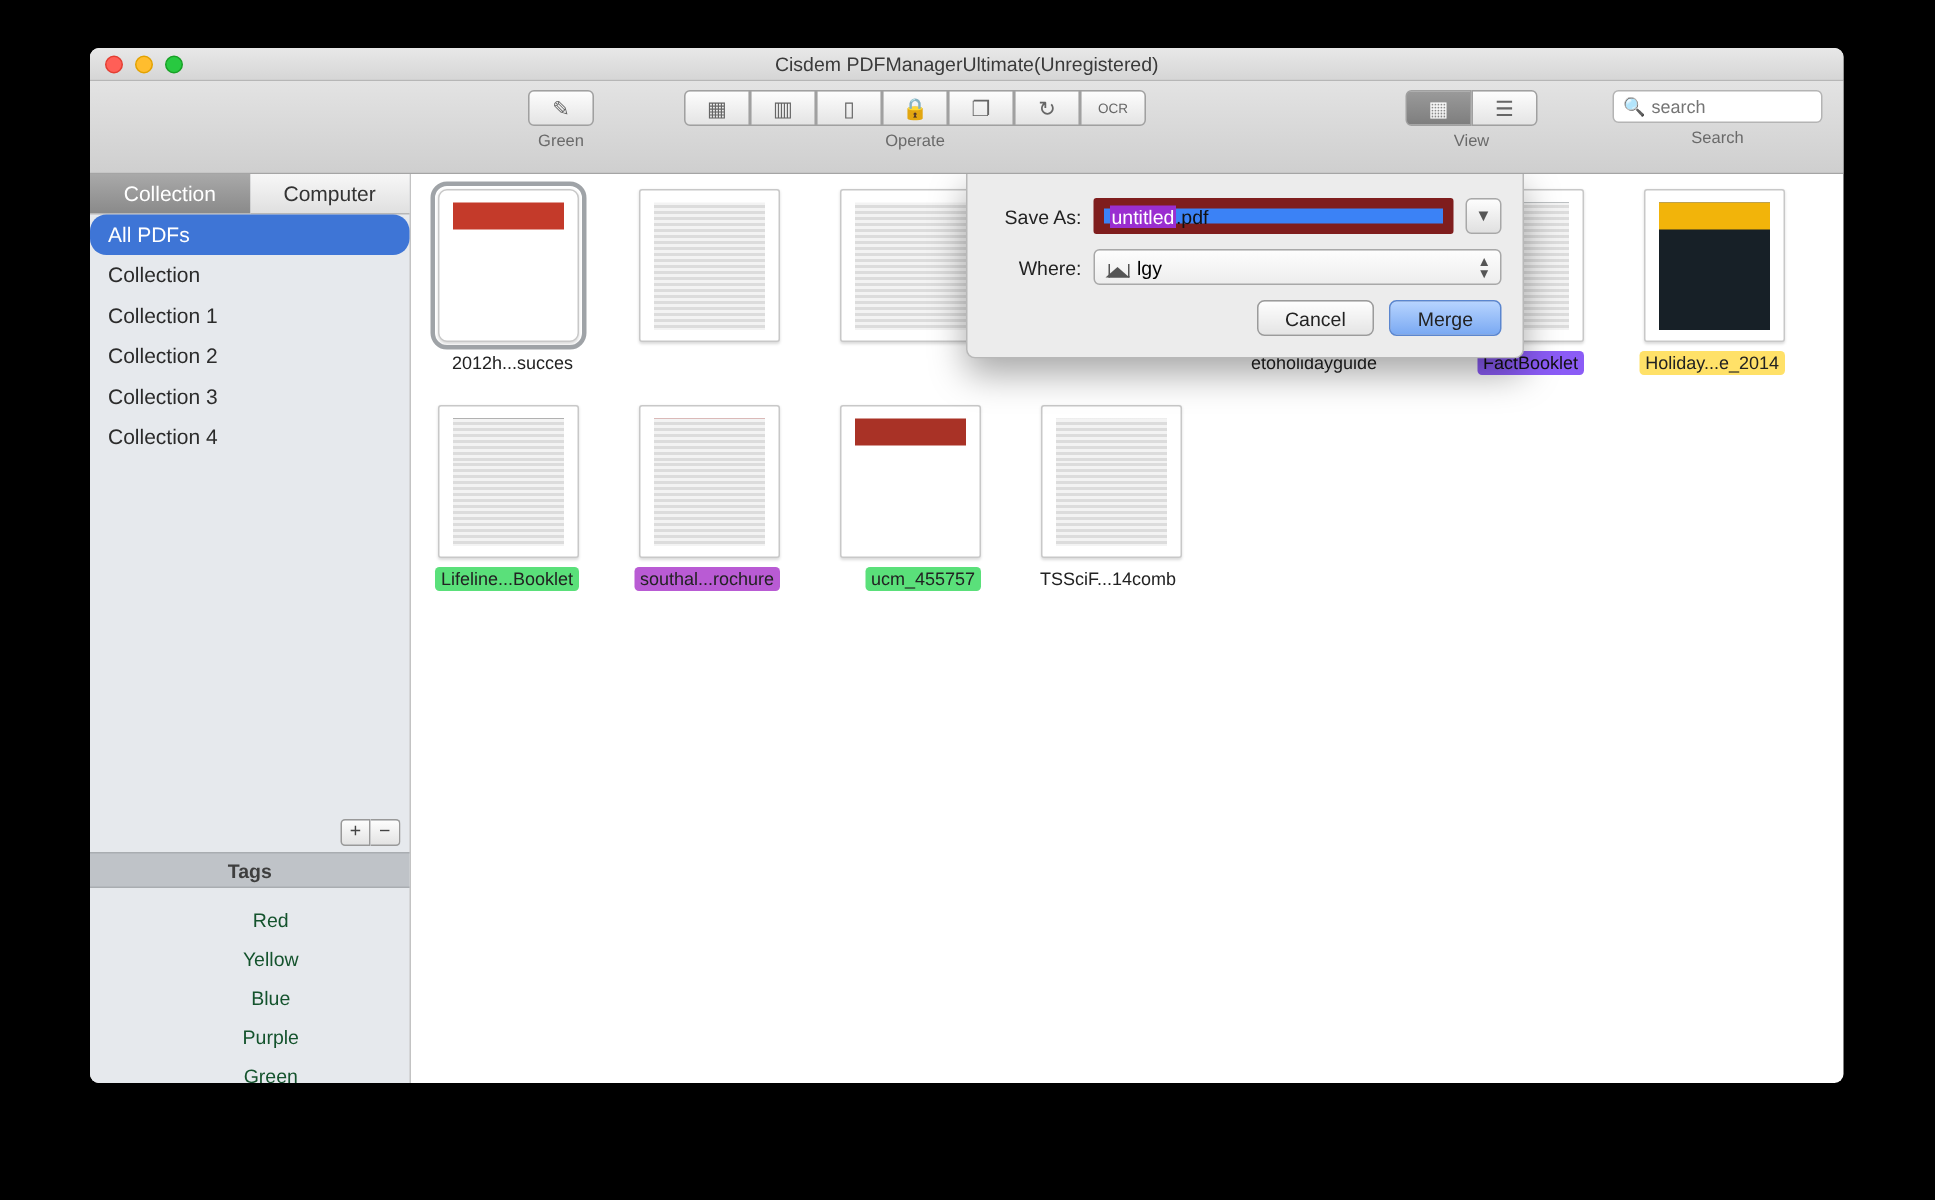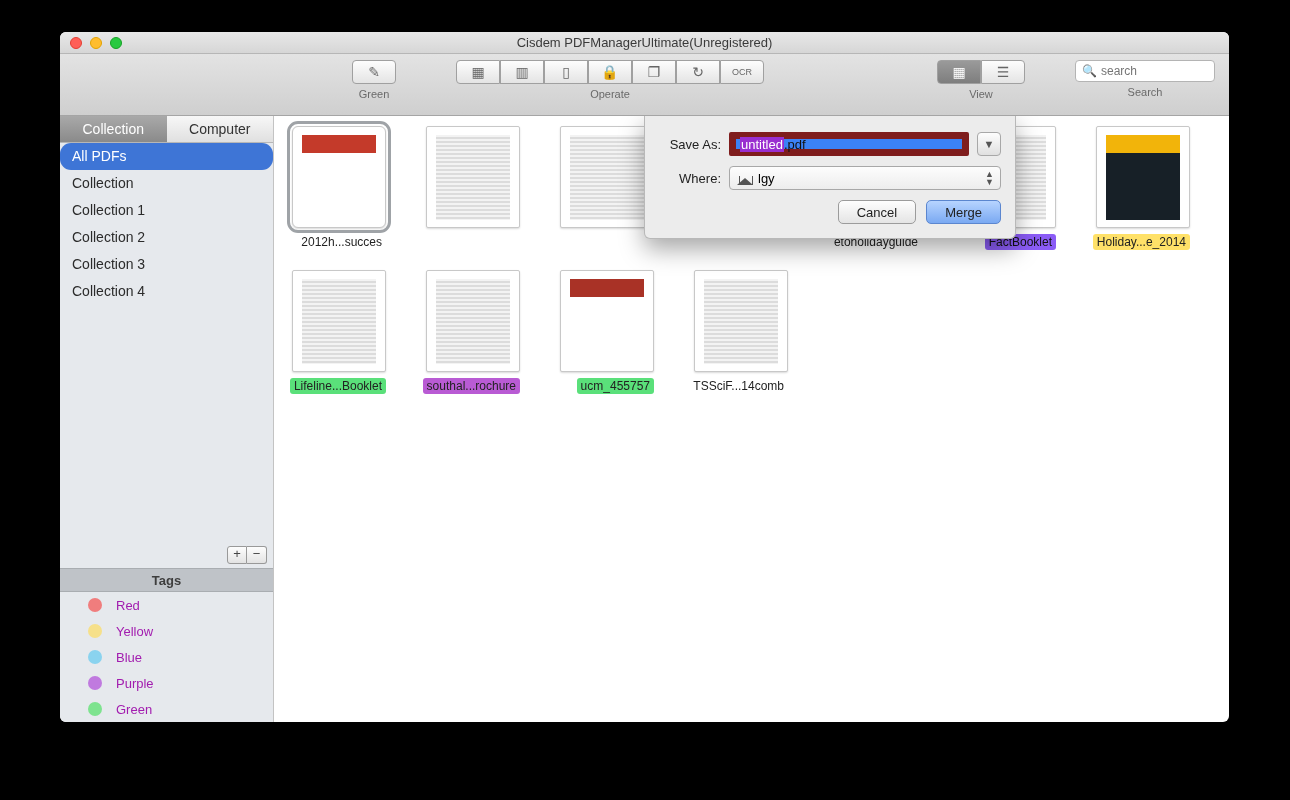--- a/index.html
+++ b/index.html
@@ -80,21 +80,21 @@
 .sbtab.active { background: linear-gradient(#a9a9a9,#8a8a8a); color:#fff; }
 .sblist { padding-top:0; }
 .sbitem { height:27px; line-height:27px; padding-left:12px; color:#2b2b2b; font-size:14px;}
 .sbitem.sel { background:#3e75d6; color:#fff;border-radius:11px; }
 .sbfoot { margin-top:auto; }
 .addrem { display:flex; justify-content:flex-end; padding:4px 6px; gap:0;}
 .sqbtn { width:20px; height:18px; border:1px solid #999; background:linear-gradient(#fdfdfd,#e3e3e3); font-size:13px; line-height:14px; text-align:center; color:#444;}
 .sqbtn:first-child{border-radius:3px 0 0 3px;}
 .sqbtn:last-child{border-radius:0 3px 3px 0; border-left:none;}
 .tagshdr { background:#bfc3c8; color:#3e3e3e; font-weight:bold; text-align:center; height:24px; line-height:24px; border-top:1px solid #a9adb1; border-bottom:1px solid #a9adb1;}
-.tagrow { display:flex; align-items:center; gap:14px; height:26px; padding-left:28px; color:#a21caf;}
+.tagrow { display:flex; align-items:center; gap:14px; height:26px; padding-left:28px; color:#14532d;flex-direction:column;}
 .dot { width:14px; height:14px; border-radius:50%; }
 
 .content { flex:1; overflow:auto; padding:10px 12px; position:relative; }
 .grid { display:flex; flex-wrap:wrap; gap:20px 34px; align-content:flex-start; }
 .card { width:100px; display:flex; flex-direction:column; align-items:flex-end; }
 .thumb {
   width:94px; height:102px; background:#fff; border:1px solid #c8c8c8;
   border-radius:2px; box-shadow:0 1px 2px rgba(0,0,0,0.15);
   display:flex; align-items:center; justify-content:center; overflow:hidden;
   position:relative;

